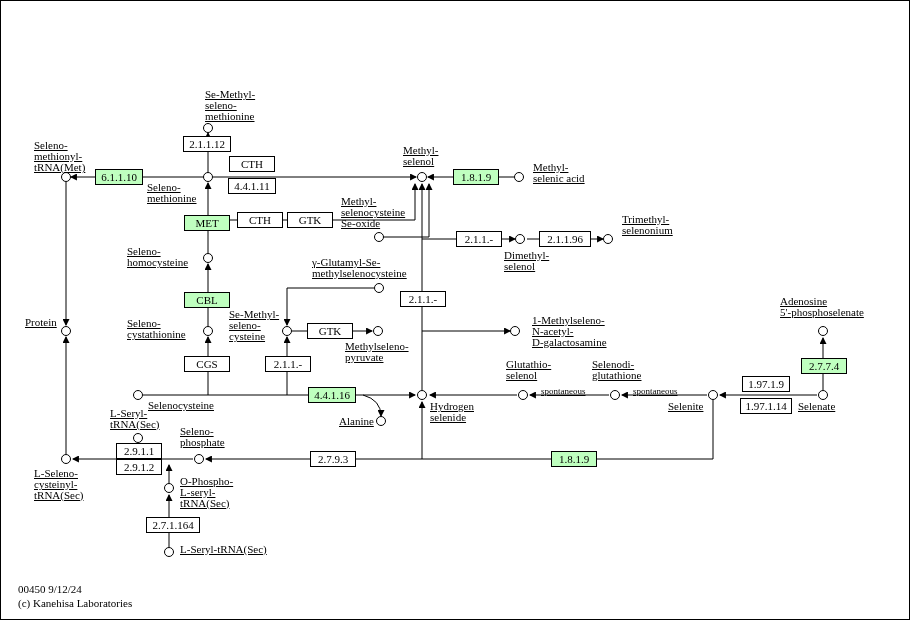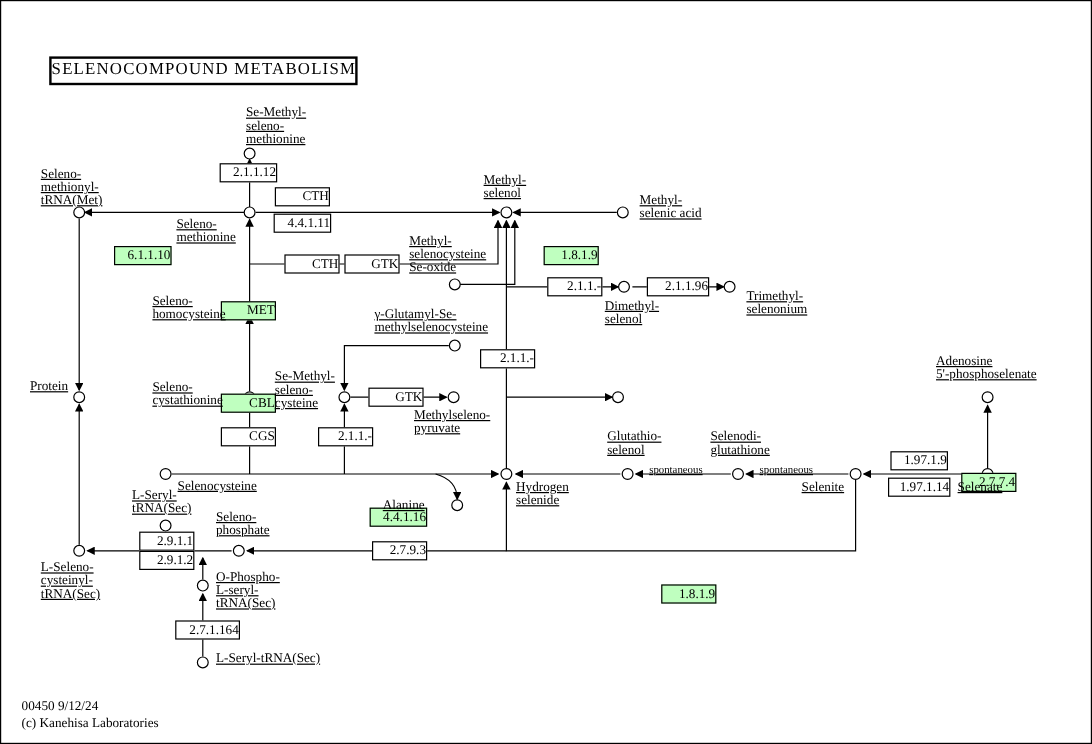--- a/index.html
+++ b/index.html
@@ -17,25 +17,25 @@
     font-family:"Liberation Serif","DejaVu Serif",serif;
     color:#000;
     overflow:hidden;
   }
   #lines{position:absolute;left:0;top:0;z-index:1;}
   .box{
     position:absolute;z-index:2;
     height:14px;
     border:1px solid var(--line);
     background:#fff;
-    font-size:11px;line-height:14px;text-align:right;
+    font-size:11px;line-height:14px;text-align:center;
     cursor:pointer;
     white-space:nowrap;
   }
-  .box.green{background:var(--enzyme_green);margin-top:36px;}
+  .box.green{background:var(--enzyme_green);}
   .lbl{
     position:absolute;z-index:3;
     font-size:11px;line-height:11px;
     white-space:pre-line;
     text-decoration:underline;
   }
   .lbl.small{font-size:9px;line-height:10px;}
   #title-box{
     position:absolute;left:40px;top:46px;z-index:3;
     width:253px;height:20px;
@@ -114,21 +114,20 @@
       <circle cx="822" cy="394" r="4.5"></circle>
       <circle cx="822" cy="330" r="4.5"></circle>
       <circle cx="65" cy="458" r="4.5"></circle>
       <circle cx="137" cy="437" r="4.5"></circle>
       <circle cx="198" cy="458" r="4.5"></circle>
       <circle cx="168" cy="487" r="4.5"></circle>
       <circle cx="168" cy="551" r="4.5"></circle>
     </g>
   </svg>
 
-  <div id="title-box">SELENOCOMPOUND METABOLISM</div>
 
   <div class="box" style="left:182px;top:135px;width:46px">2.1.1.12</div>
   <div class="box green" style="left:94px;top:168px;width:46px">6.1.1.10</div>
   <div class="box" style="left:228px;top:155px;width:44px">CTH</div>
   <div class="box" style="left:227px;top:177px;width:46px">4.4.1.11</div>
   <div class="box green" style="left:452px;top:168px;width:44px">1.8.1.9</div>
   <div class="box green" style="left:183px;top:214px;width:44px">MET</div>
   <div class="box" style="left:236px;top:211px;width:44px">CTH</div>
   <div class="box" style="left:286px;top:211px;width:44px">GTK</div>
   <div class="box" style="left:455px;top:230px;width:44px">2.1.1.-</div>
@@ -169,27 +168,30 @@
 cysteine</div>
   <div class="lbl" style="left:311px;top:256px">γ-Glutamyl-Se-
 methylselenocysteine</div>
   <div class="lbl" style="left:340px;top:195px">Methyl-
 selenocysteine
 Se-oxide</div>
   <div class="lbl" style="left:344px;top:340px">Methylseleno-
 pyruvate</div>
   <div class="lbl" style="left:503px;top:249px">Dimethyl-
 selenol</div>
-  <div class="lbl" style="left:621px;top:241px">Trimethyl-
+  <div class="lbl" style="left:621px;top:213px">Trimethyl-
 selenonium</div>
+  <div class="lbl" style="left:531px;top:314px">1-Methylseleno-
+N-acetyl-
+D-galactosamine</div>
   <div class="lbl" style="left:24px;top:316px">Protein</div>
   <div class="lbl" style="left:147px;top:399px">Selenocysteine</div>
   <div class="lbl" style="left:429px;top:400px">Hydrogen
 selenide</div>
-  <div class="lbl" style="left:318px;top:415px">Alanine</div>
+  <div class="lbl" style="left:338px;top:415px">Alanine</div>
   <div class="lbl" style="left:505px;top:358px">Glutathio-
 selenol</div>
   <div class="lbl" style="left:591px;top:358px">Selenodi-
 glutathione</div>
   <div class="lbl" style="left:667px;top:400px">Selenite</div>
   <div class="lbl" style="left:797px;top:400px">Selenate</div>
   <div class="lbl" style="left:779px;top:295px">Adenosine
 5'-phosphoselenate</div>
   <div class="lbl" style="left:109px;top:407px">L-Seryl-
 tRNA(Sec)</div>

